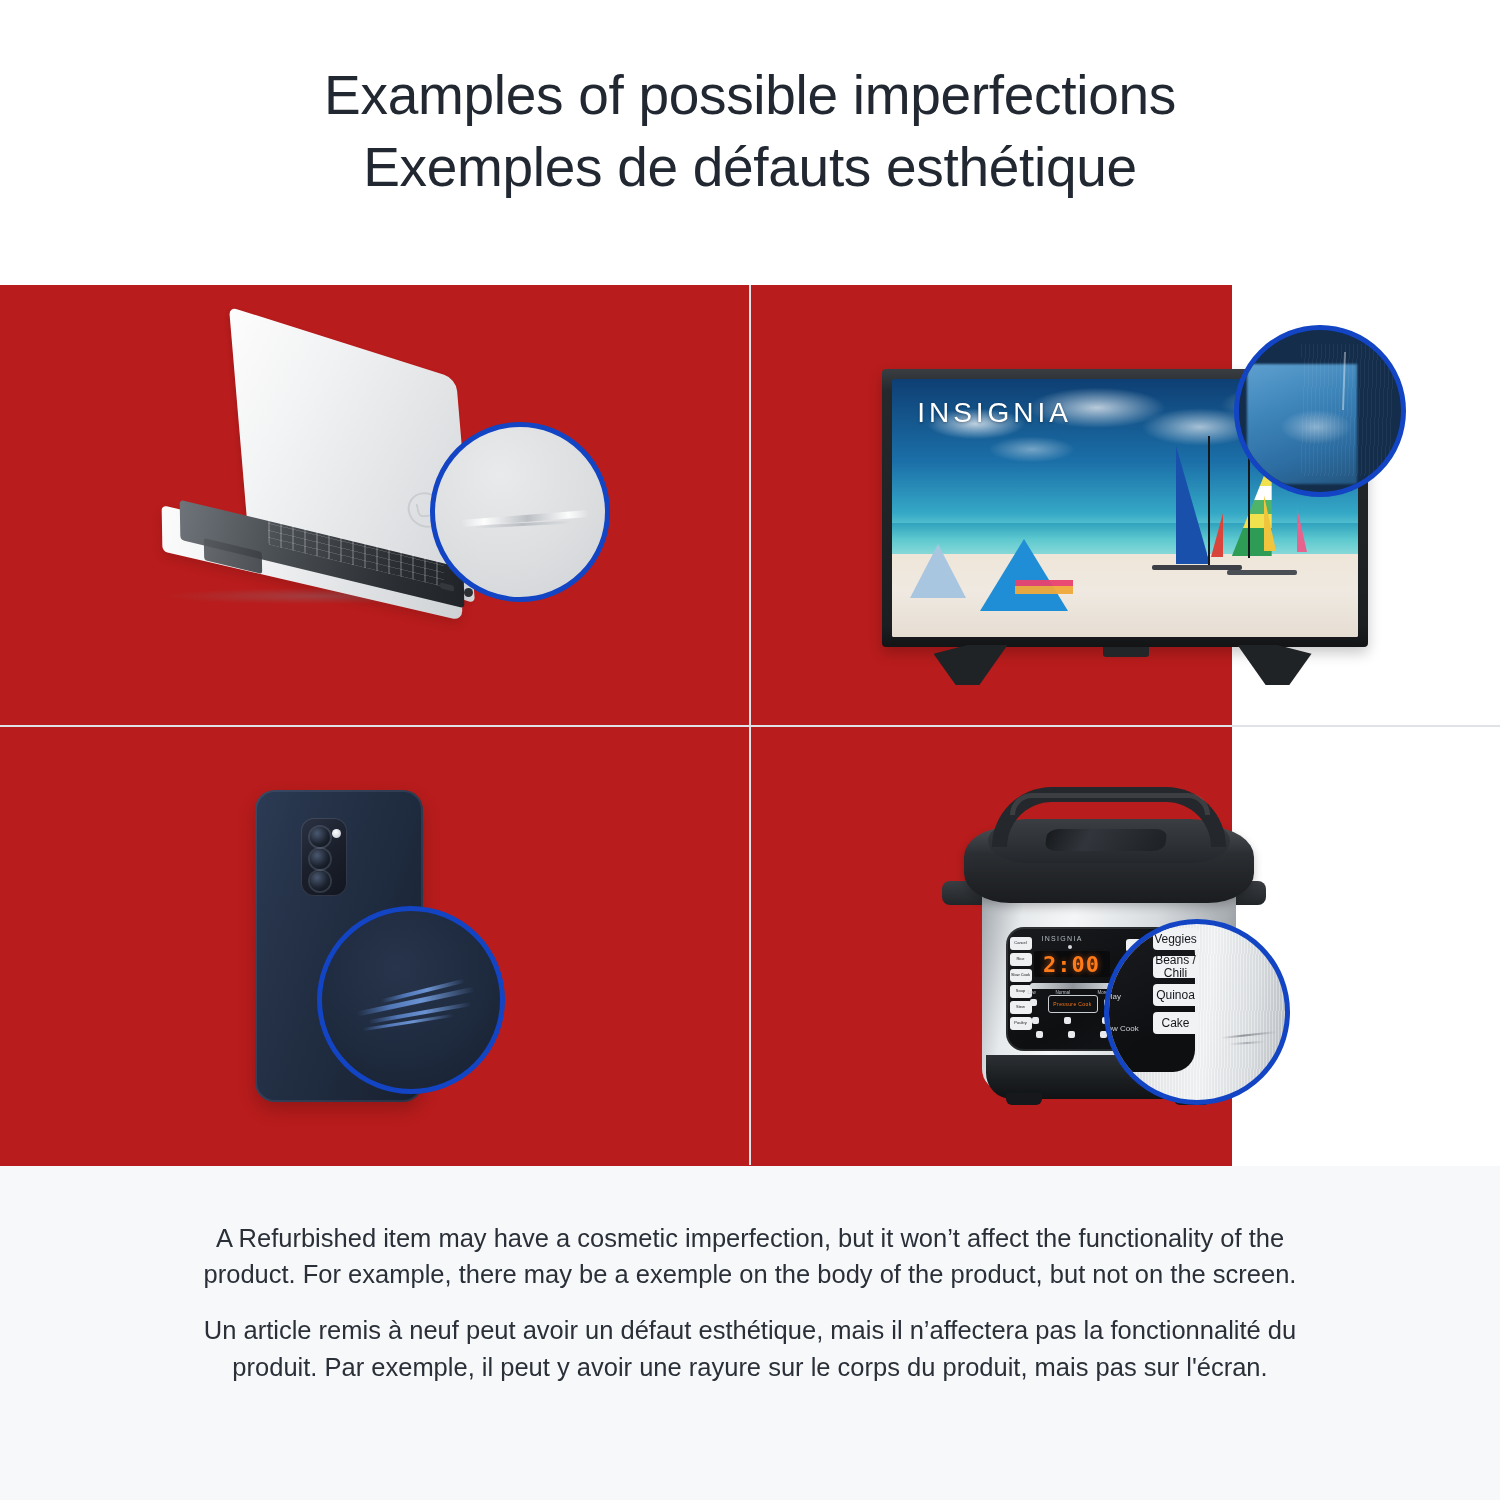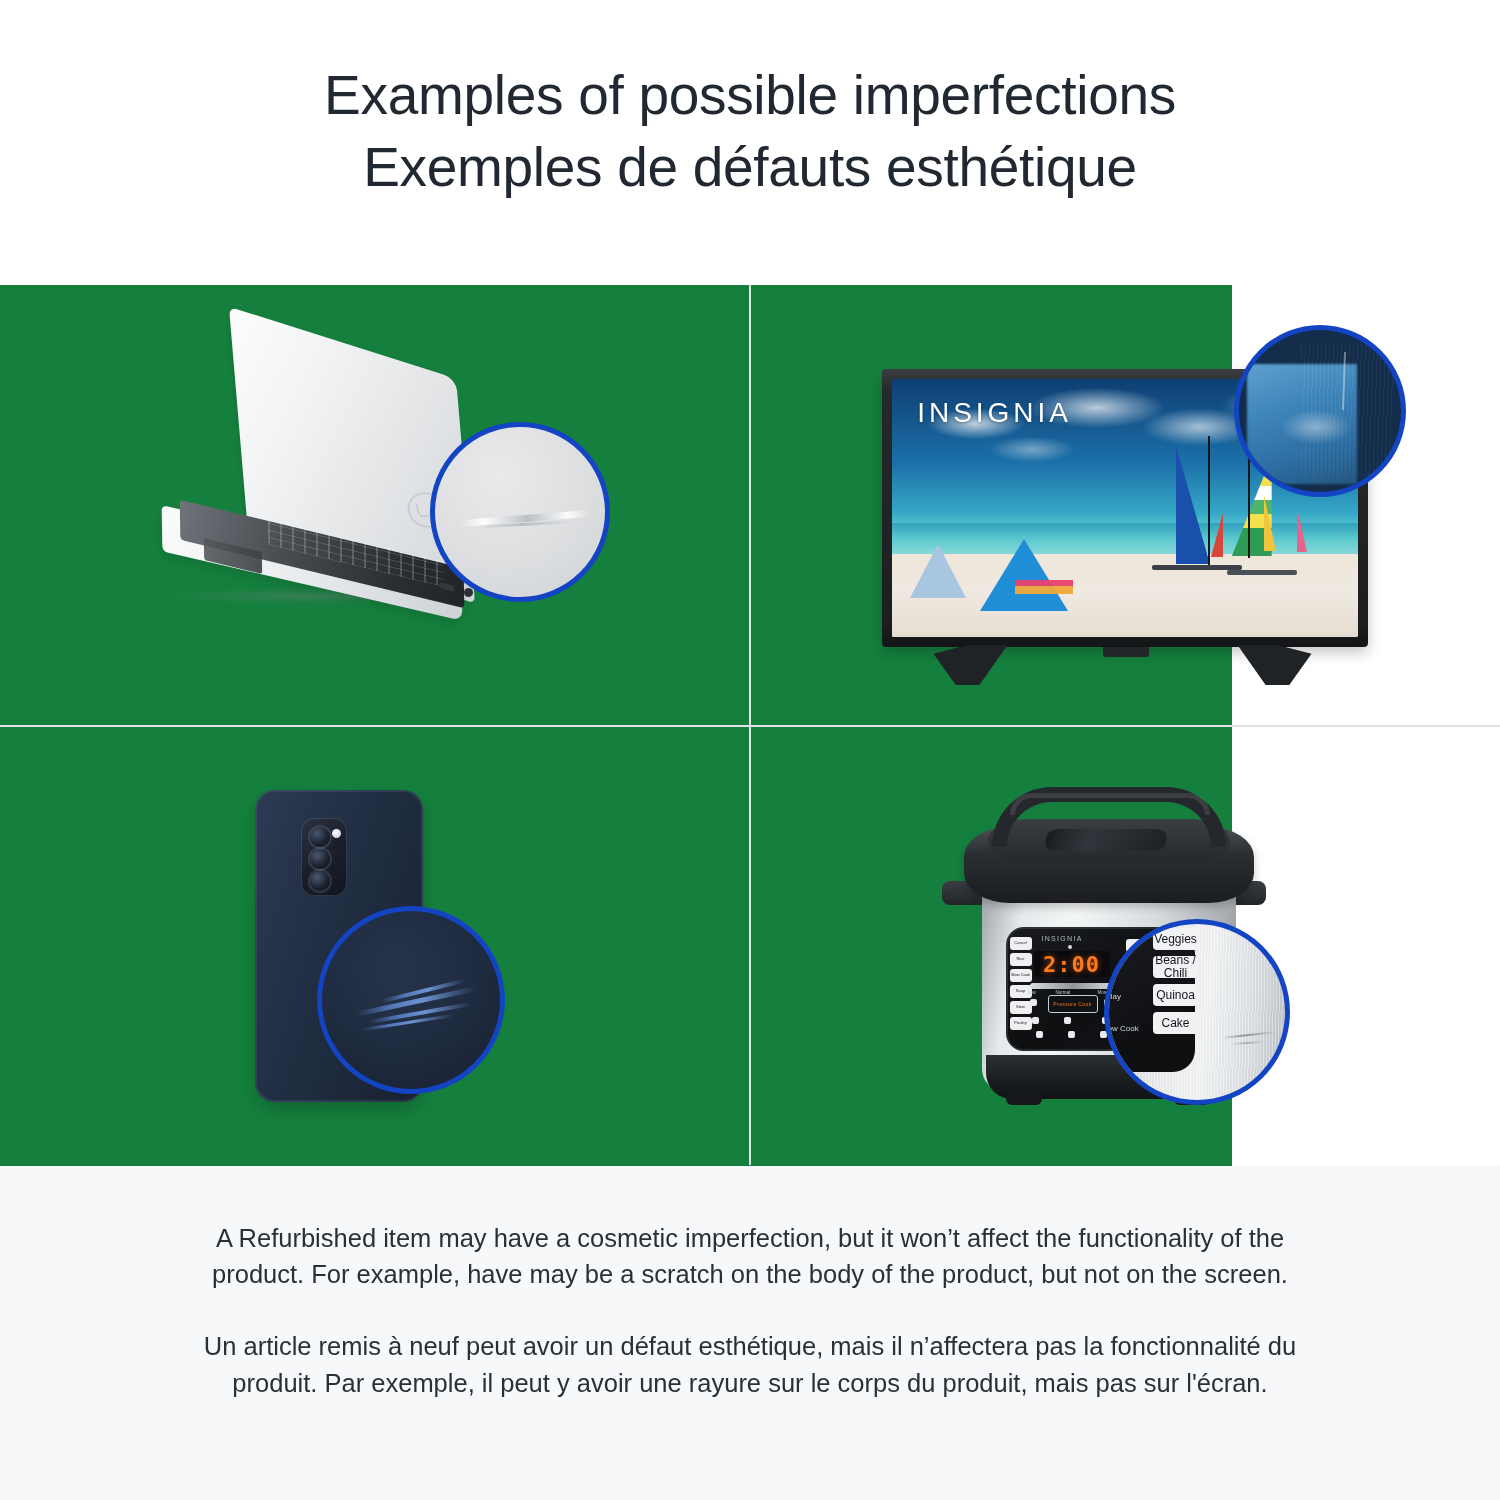--- a/index.html
+++ b/index.html
@@ -12,21 +12,21 @@
     height: 1500px;
     background: #ffffff;
     font-family: "Liberation Sans", "DejaVu Sans", sans-serif;
     color: #1f2937;
     overflow: hidden;
   }
   .page {
     position: relative;
     width: 1232px;
     height: 1500px;
-    background: #15803d;
+    background: #b91c1c;
     box-sizing: border-box;
   }
 
   
   .header {
     position: absolute;
     top: 0; left: 0;
     width: 1500px;
     height: 285px;
     display: flex;
@@ -675,21 +675,21 @@
     padding: 54px 180px 0 180px;
   }
   .footer p {
     margin: 0;
     font-size: 25.5px;
     line-height: 1.42;
     color: #2b3038;
     text-align: center;
     font-weight: 400;
   }
-  .footer p.fr { margin-top: 36px; }
+  .footer p.fr { margin-top: 20px; }
 </style>
 </head>
 <body>
 
 <div class="page">
 
   <div class="header">
     <div class="title-en">Examples of possible imperfections</div>
     <div class="title-fr">Exemples de défauts esthétique</div>
   </div>
@@ -838,17 +838,17 @@
           <div class="zbtn zb3">Quinoa</div>
           <div class="zbtn zb4">Cake</div>
           <div class="cscratch"></div>
           <div class="cscratch2"></div>
         </div>
       </div>
     </div>
   </div>
 
   <div class="footer">
-    <p class="en">A Refurbished item may have a cosmetic imperfection, but it won’t affect the functionality of the product. For example, have may be a scratch on the body of the product, but not on the screen.</p>
+    <p class="en">A Refurbished item may have a cosmetic imperfection, but it won’t affect the functionality of the product. For example, there may be a exemple on the body of the product, but not on the screen.</p>
     <p class="fr">Un article remis à neuf peut avoir un défaut esthétique, mais il n’affectera pas la fonctionnalité du produit. Par exemple, il peut y avoir une rayure sur le corps du produit, mais pas sur l'écran.</p>
   </div>
 
 </div>
 
 </body></html>

